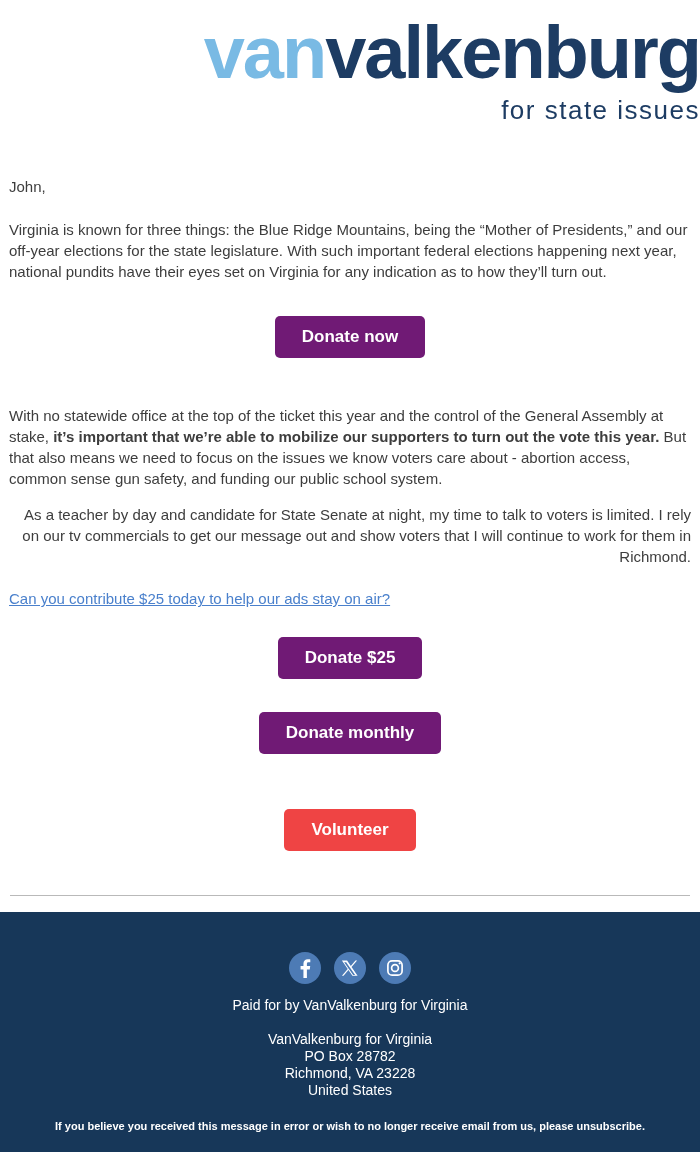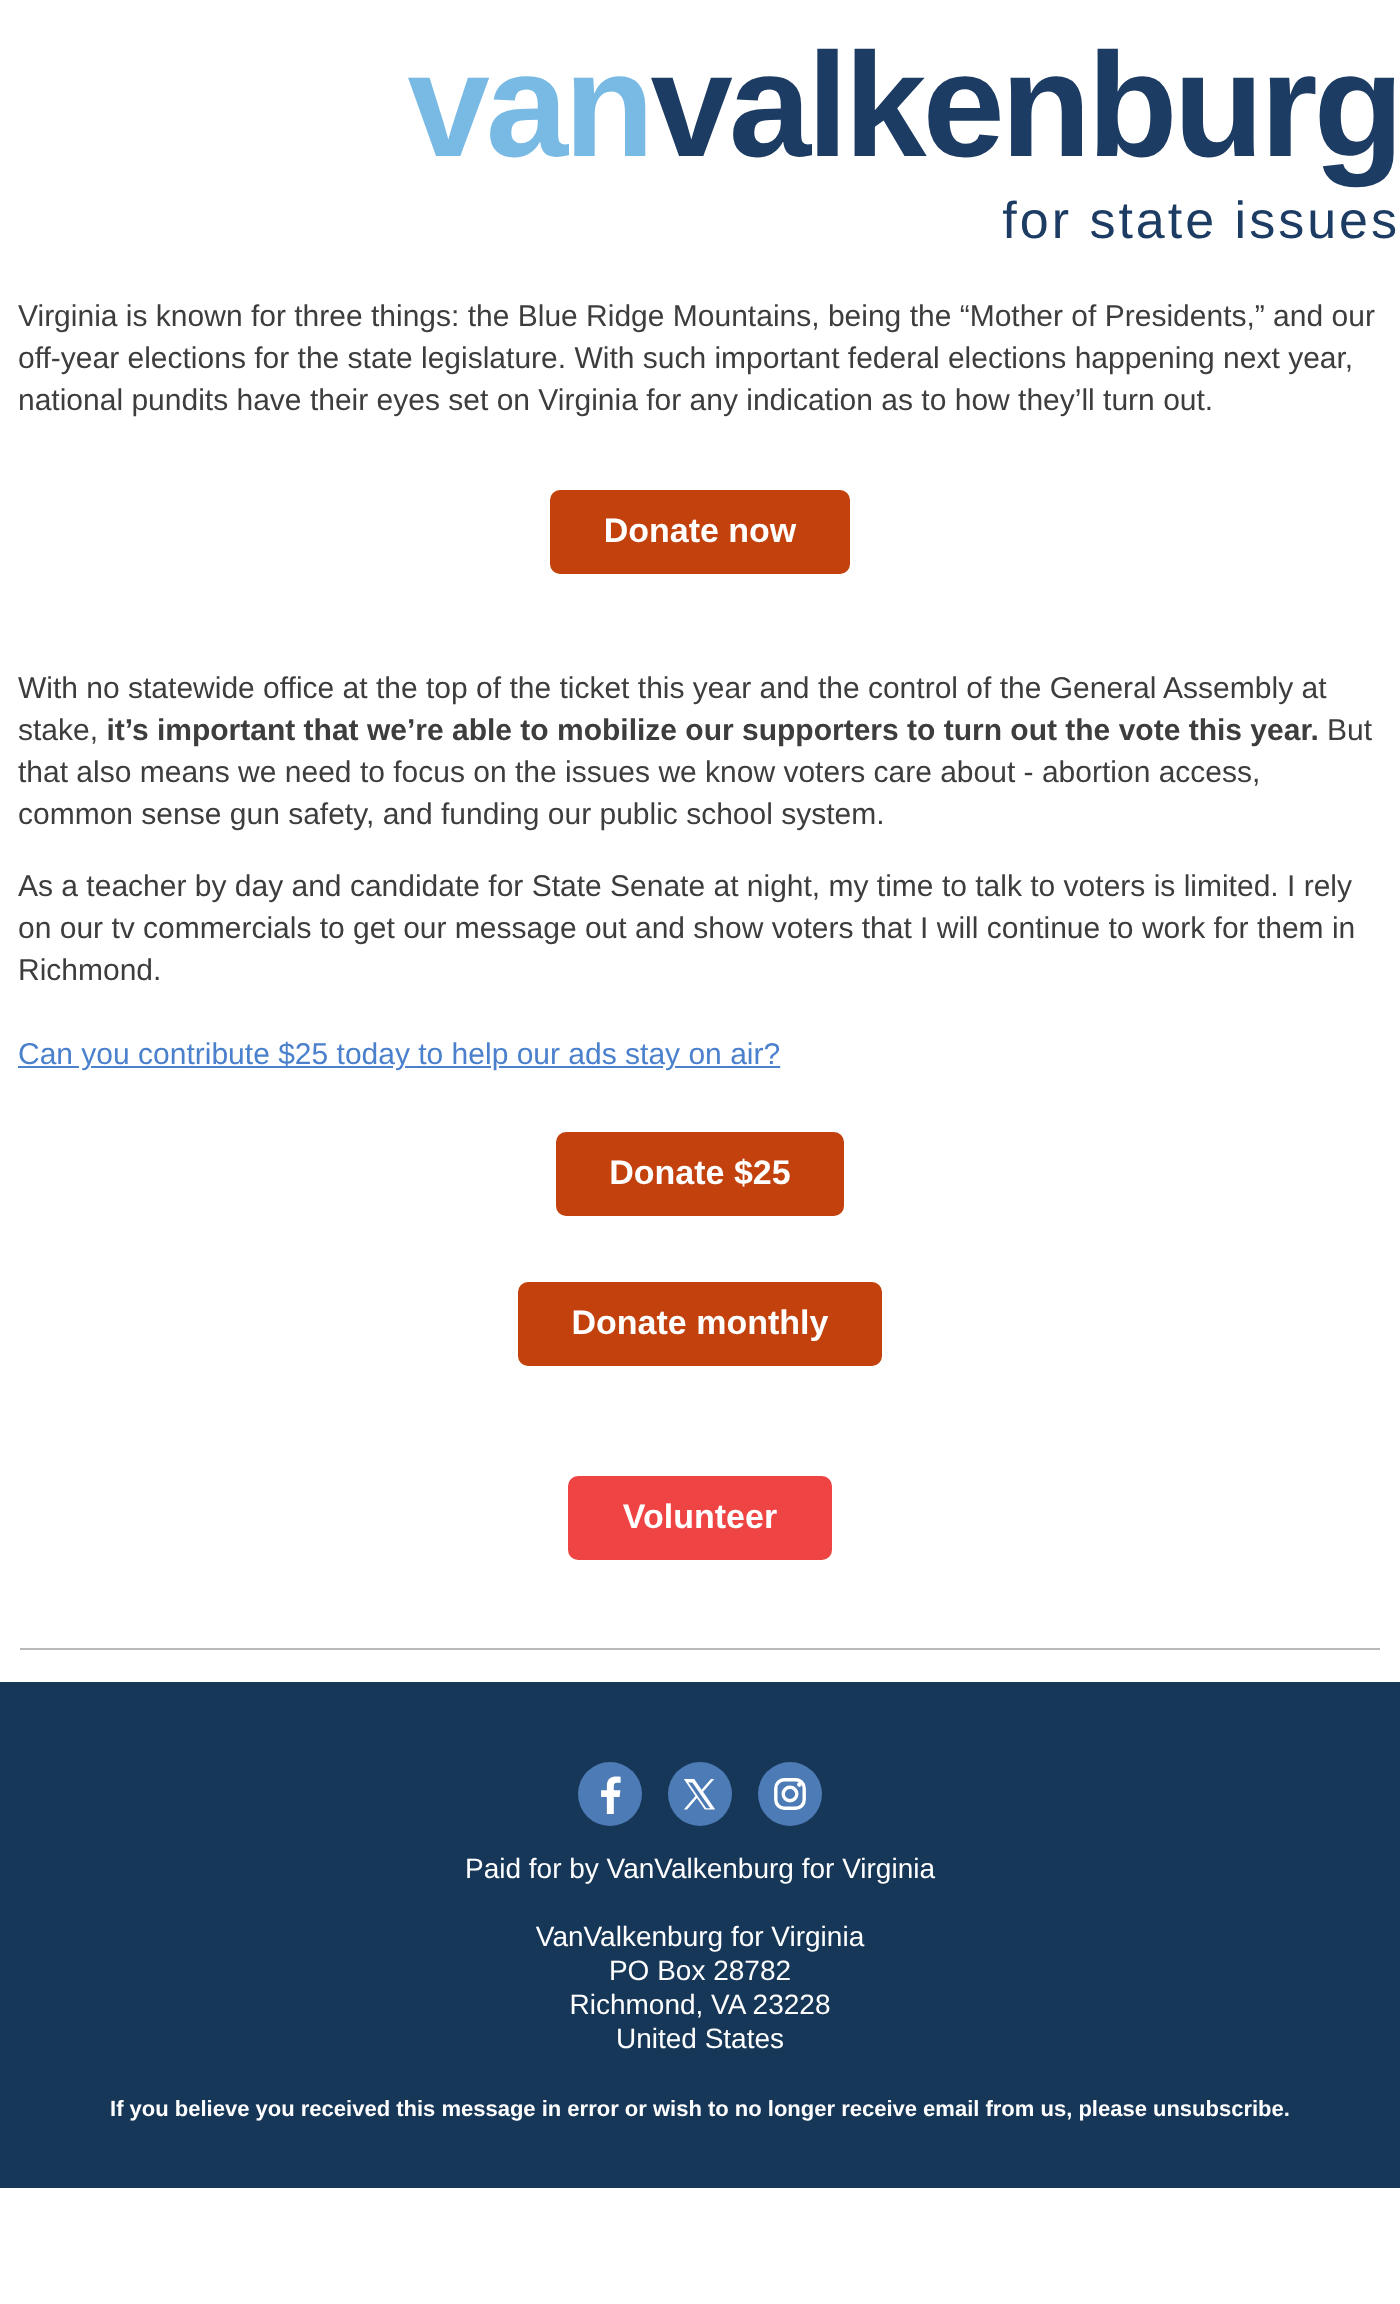--- a/index.html
+++ b/index.html
@@ -29,42 +29,42 @@
     margin-top: 2px;
     font-weight: 400;
   }
 
   
   .content { padding: 0 9px; font-size: 15px; line-height: 21px; }
   .content p { margin: 21px 0; }
   p.greeting { margin: 50px 0 0 0; }
   p.para1 { margin-top: 22px; }
   p.para2 { margin: 0; }
-  p.para3 { margin-top: 15px; }
+  p.para3 { margin-top: 15px; text-align: right; }
   p.link-row { margin-top: 8px; }
   .text-link { color: #4a80cc; text-decoration: underline; cursor: pointer; }
 
   
   .btn-row { text-align: center; }
   .row-donate-now { margin: 34px 0 47px 0; }
   .row-donate-25 { margin-top: 28px; }
   .row-donate-monthly { margin-top: 33px; }
   .row-volunteer { margin-top: 55px; margin-bottom: 44px; }
   .btn {
     display: inline-block;
     border-radius: 5px;
     color: #ffffff;
     font-weight: 700;
     font-size: 17px;
     line-height: 20px;
     padding: 11px 27px;
     text-decoration: none;
     cursor: pointer;
   }
-  .btn-orange { background: #c2410c; }
+  .btn-orange { background: #701a75; }
   .btn-navy { background: #ef4444; }
 
   
   .divider {
     border: none;
     border-top: 1px solid #b9b9b9;
     margin: 0 10px 16px 10px;
   }
 
   
@@ -92,20 +92,21 @@
 <body>
 
 <div class="email">
 
   <div class="logo-block">
     <div class="wordmark"><span class="van">van</span><span class="valk">valkenburg</span></div>
     <div class="tagline">for state issues</div>
   </div>
 
   <div class="content">
+    <p class="greeting">John,</p>
 
     <p class="para1">Virginia is known for three things: the Blue Ridge Mountains, being the “Mother of Presidents,” and our off-year elections for the state legislature. With such important federal elections happening next year, national pundits have their eyes set on Virginia for any indication as to how they’ll turn out.</p>
 
     <div class="btn-row row-donate-now">
       <a class="btn btn-orange">Donate now</a>
     </div>
 
     <p class="para2"><span>With no statewide office at the top of the ticket this year and the control of the General Assembly at stake, </span><strong>it’s important that we’re able to mobilize our supporters to turn out the vote this year.</strong><span> But that also means we need to focus on the issues we know voters care about - abortion access, common sense gun safety, and funding our public school system.</span></p>
 
     <p class="para3">As a teacher by day and candidate for State Senate at night, my time to talk to voters is limited. I rely on our tv commercials to get our message out and show voters that I will continue to work for them in Richmond.</p>

